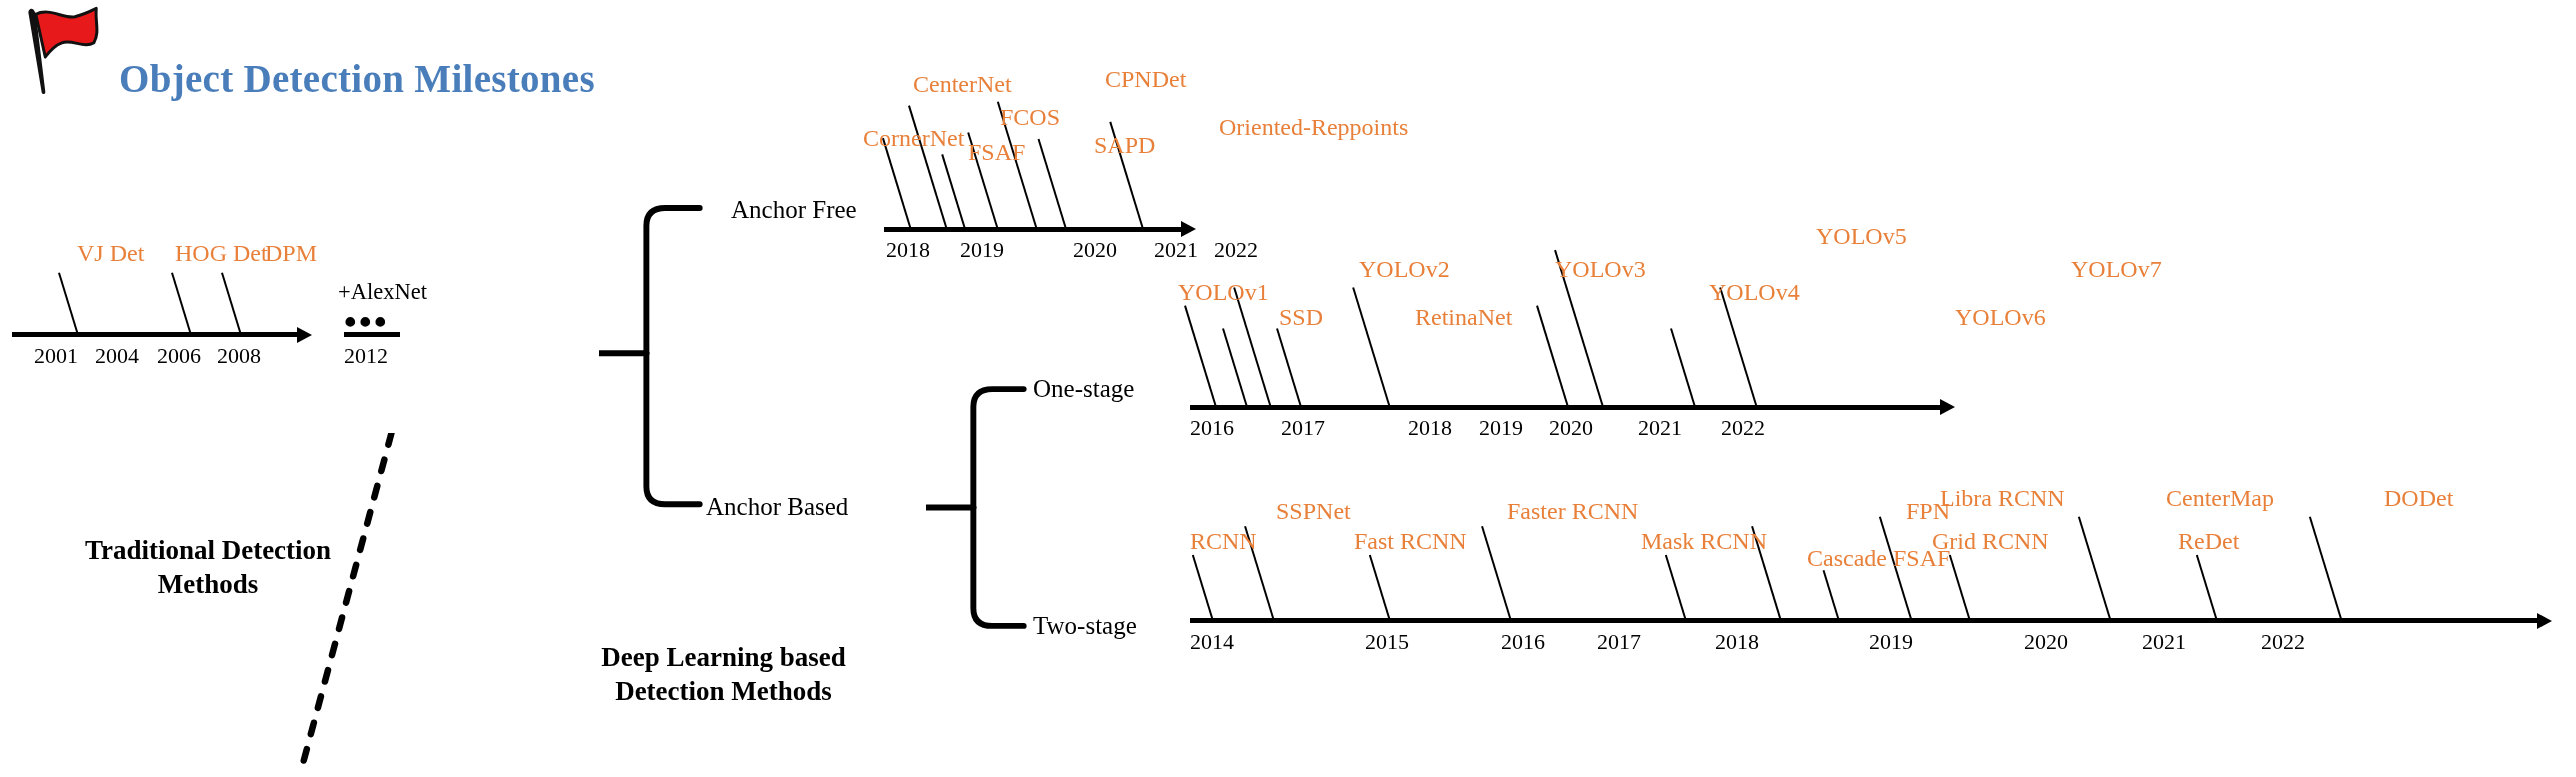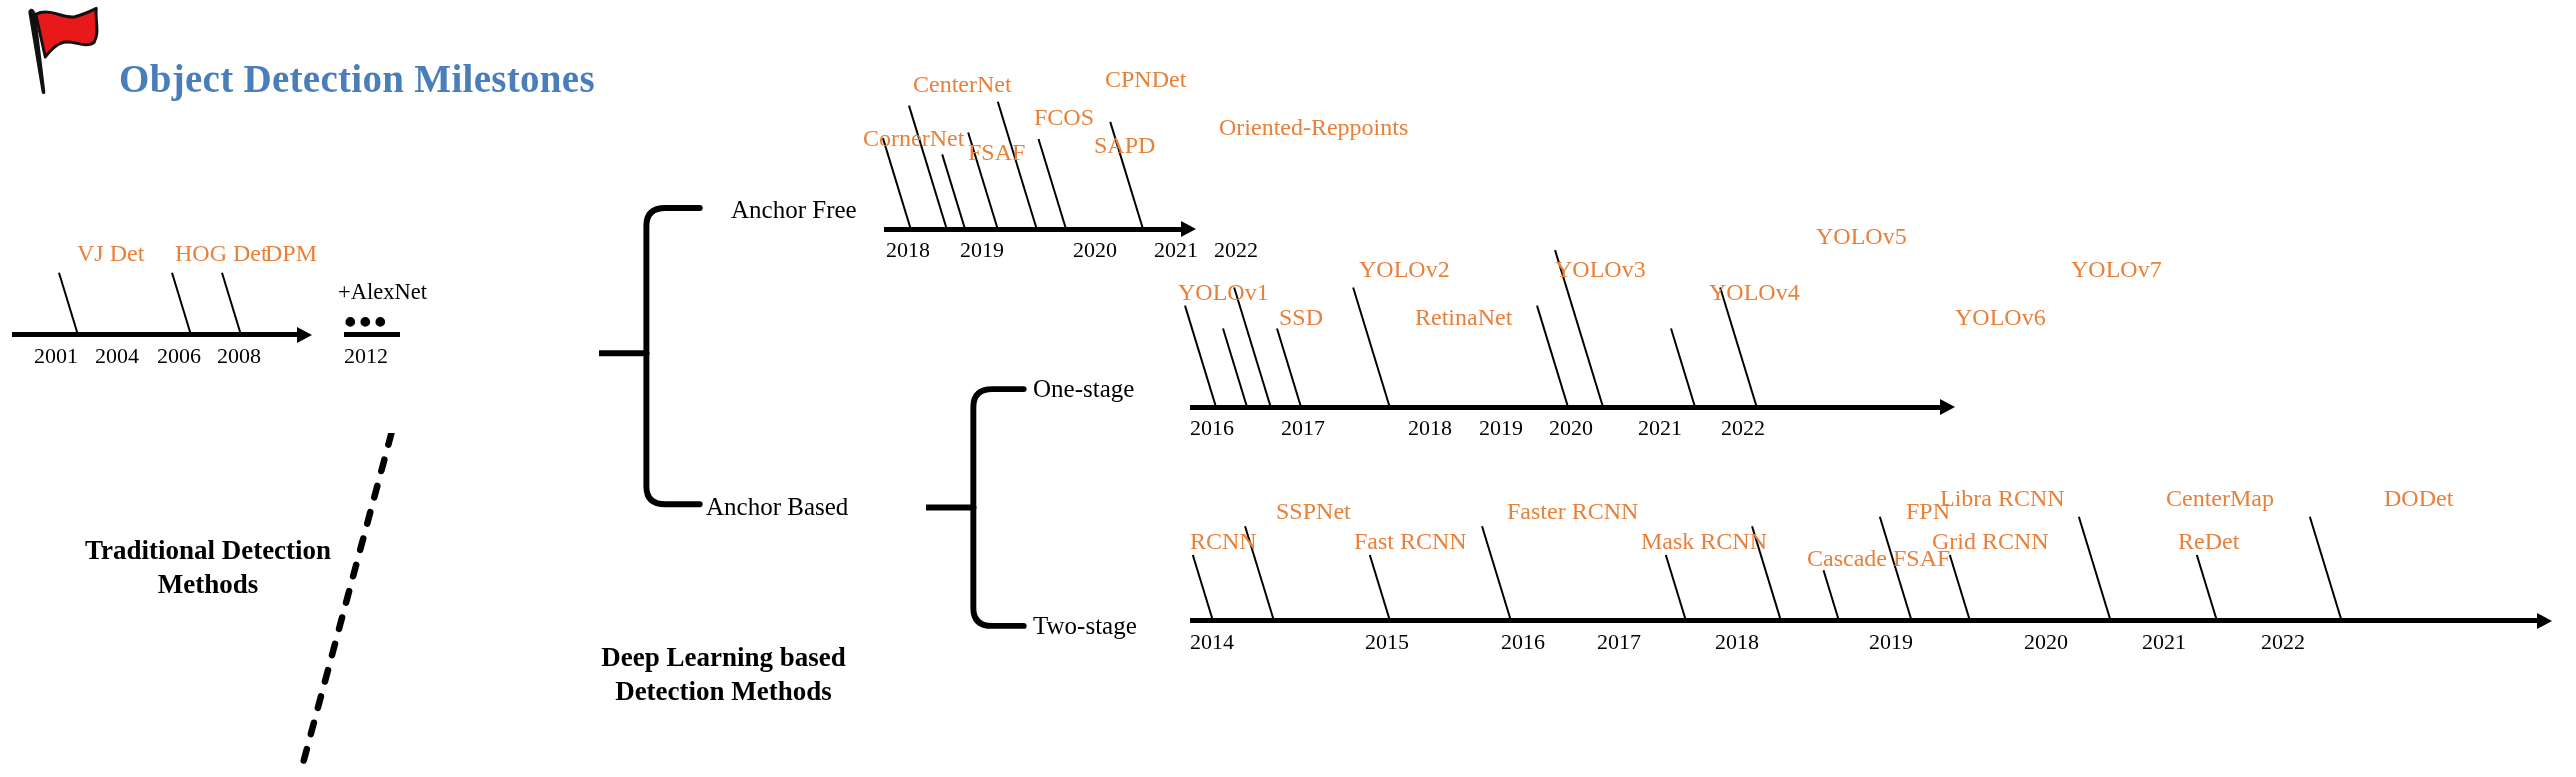--- a/index.html
+++ b/index.html
@@ -155,21 +155,21 @@
     <div class="abs tick" style="left:946px;top:100px;height:130px;"></div>
     <div class="abs tick" style="left:964px;top:151px;height:78px;"></div>
     <div class="abs tick" style="left:997px;top:128px;height:102px;"></div>
     <div class="abs tick" style="left:1036px;top:96px;height:134px;"></div>
     <div class="abs tick" style="left:1065px;top:135px;height:94px;"></div>
     <div class="abs tick" style="left:1142px;top:117px;height:112px;"></div>
 
     <div class="abs milestone" style="left:863px;top:125px;">CornerNet</div>
     <div class="abs milestone" style="left:913px;top:71px;">CenterNet</div>
     <div class="abs milestone" style="left:968px;top:139px;">FSAF</div>
-    <div class="abs milestone" style="left:1034px;top:104px;">FCOS</div>
+    <div class="abs milestone" style="left:1000px;top:104px;">FCOS</div>
     <div class="abs milestone" style="left:1105px;top:66px;">CPNDet</div>
     <div class="abs milestone" style="left:1094px;top:132px;">SAPD</div>
     <div class="abs milestone" style="left:1219px;top:114px;">Oriented-Reppoints</div>
 
     <div class="abs year" style="left:886px;top:237px;">2018</div>
     <div class="abs year" style="left:960px;top:237px;">2019</div>
     <div class="abs year" style="left:1073px;top:237px;">2020</div>
     <div class="abs year" style="left:1154px;top:237px;">2021</div>
     <div class="abs year" style="left:1214px;top:237px;">2022</div>
   </div>

